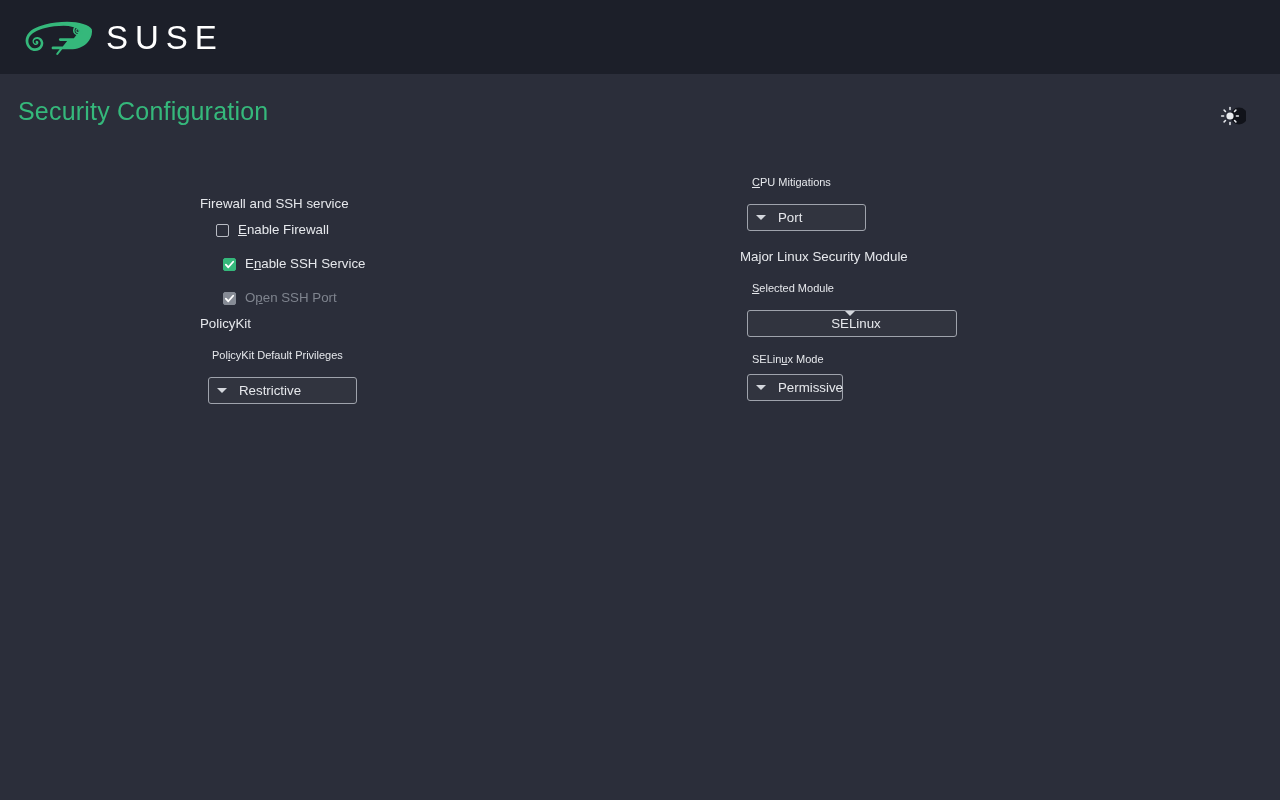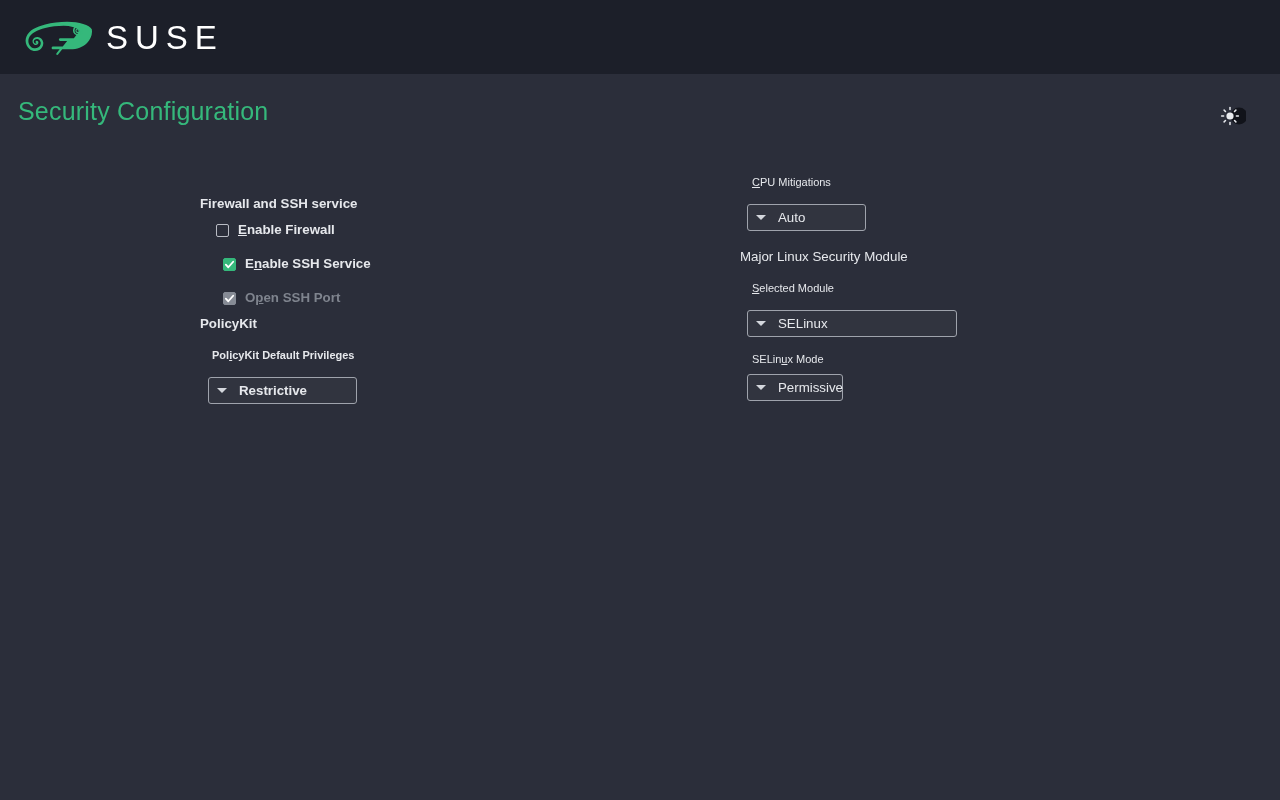--- a/index.html
+++ b/index.html
@@ -27,21 +27,21 @@
   
   .page-title {
     position: absolute; left: 18px; top: 97px;
     color: #35b87b; font-size: 25px; font-weight: 400; letter-spacing: .2px;
   }
   .theme-toggle {
     position: absolute; left: 1216px; top: 100px;
     width: 34px; height: 32px; cursor: pointer;
     display: flex; align-items: center; justify-content: center;
   }
-  .col-left  { position: absolute; left: 200px; top: 195px; width: 420px; font-weight: bold; }
+  .col-left  { position: absolute; left: 200px; top: 195px; width: 420px; }
   .col-right { position: absolute; left: 740px; top: 160px; width: 470px; }
 
   .group-title { color: #e6e8ec; font-size: 13.3px; line-height: 18px; }
   .field-label { color: #e6e8ec; font-size: 11px; line-height: 18px; }
   .indent { margin-left: 12px; }
 
   .chk-row { display: flex; align-items: center; height: 18px; margin-left: 16px; }
   .chk-row + .chk-row { margin-top: 16px; padding-left: 7px; }
   .chk {
     width: 13px; height: 13px; border-radius: 2px; flex: none;
@@ -170,30 +170,30 @@
   </div>
 
   <div class="col-right">
 
     <div class="sp-13"></div>
 
     <div class="field-label indent"><u>C</u>PU Mitigations</div>
     <div class="sp-13"></div>
     <div class="combo w-auto indent" style="margin-left:7px;">
       <span class="arrow"></span>
-      <span class="val">Auto</span>
+      <span class="val">Port</span>
     </div>
 
     <div class="sp-8"></div>
     <div class="group-title" style="margin-top:9px;">Major Linux Security Module</div>
     <div class="sp-13"></div>
 
     <div class="field-label indent"><u>S</u>elected Module</div>
     <div class="sp-13"></div>
-    <div class="combo w-selinux indent" style="margin-left:7px;">
+    <div class="combo w-selinux indent" style="margin-left:7px;flex-direction:column;">
       <span class="arrow"></span>
       <span class="val">SELinux</span>
     </div>
 
     <div class="sp-13"></div>
     <div class="field-label indent">SELin<u>u</u>x Mode</div>
     <div class="sp-6"></div>
     <div class="combo w-permissive indent" style="margin-left:7px;">
       <span class="arrow"></span>
       <span class="val">Permissive</span>

